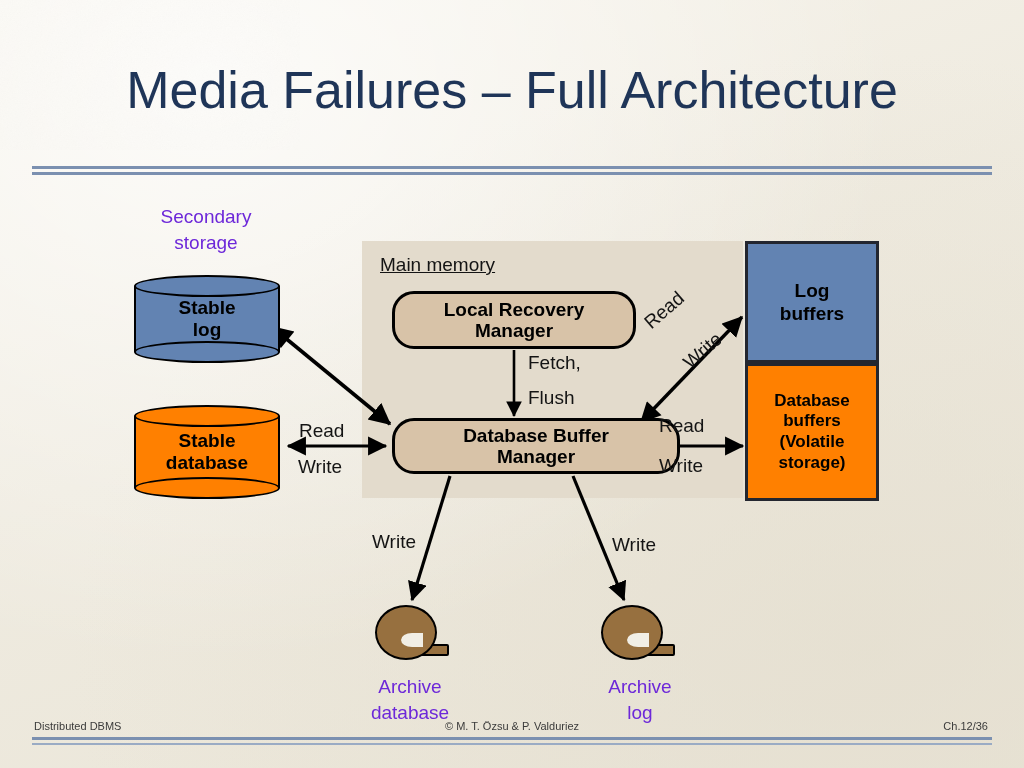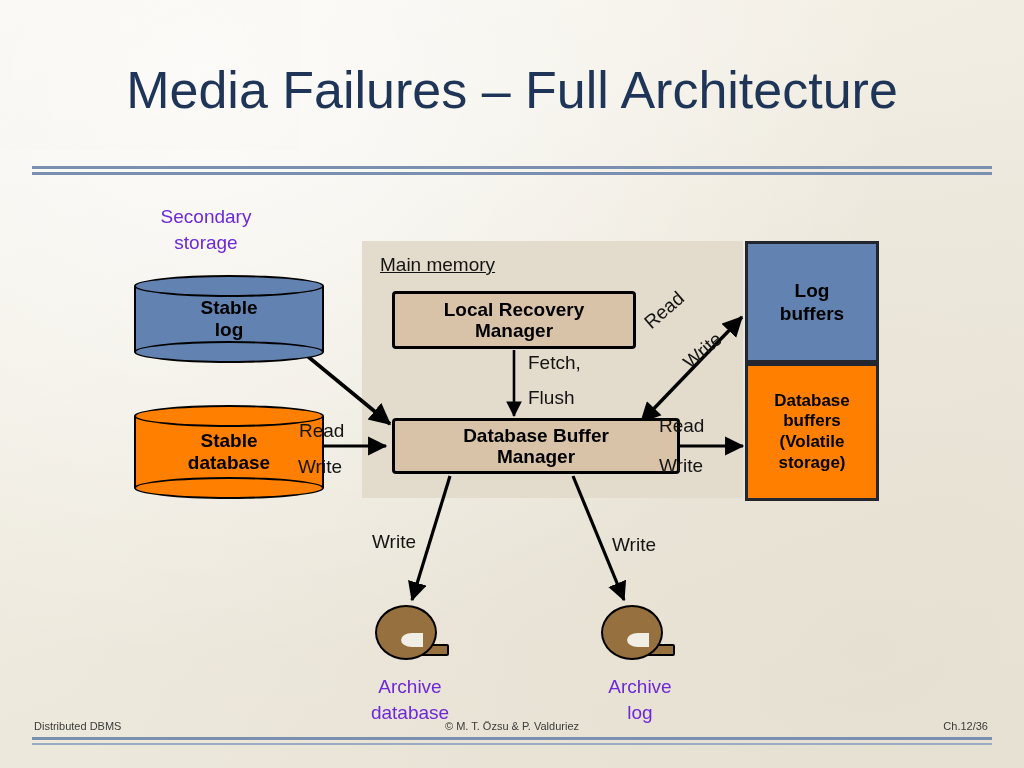--- a/index.html
+++ b/index.html
@@ -87,38 +87,37 @@
     color: #141414;
     white-space: nowrap;
     text-decoration: underline;
   }
 
   
   .rbox {
     position: absolute;
     background: #d8c3a8;
     border: 3px solid #000;
-    border-radius: 4px;
+    border-radius: 22px;
     display: flex;
     align-items: center;
     justify-content: center;
     text-align: center;
     font-weight: bold;
     font-size: 19px;
     color: #000;
     line-height: 1.12;
     box-sizing: border-box;
   }
   #lrm  { left: 392px; top: 291px; width: 244px; height: 58px; }
   #dbm  { left: 392px; top: 418px; width: 288px; height: 56px; }
 
   
   .cyl {
     position: absolute;
-    padding-left: 44px;
   }
   .cyl .body {
     position: absolute;
     left: 0; top: 10px;
     width: 100%;
     height: calc(100% - 20px);
     background: var(--fill);
     border-left: 2.5px solid #000;
     border-right: 2.5px solid #000;
     box-sizing: border-box;

